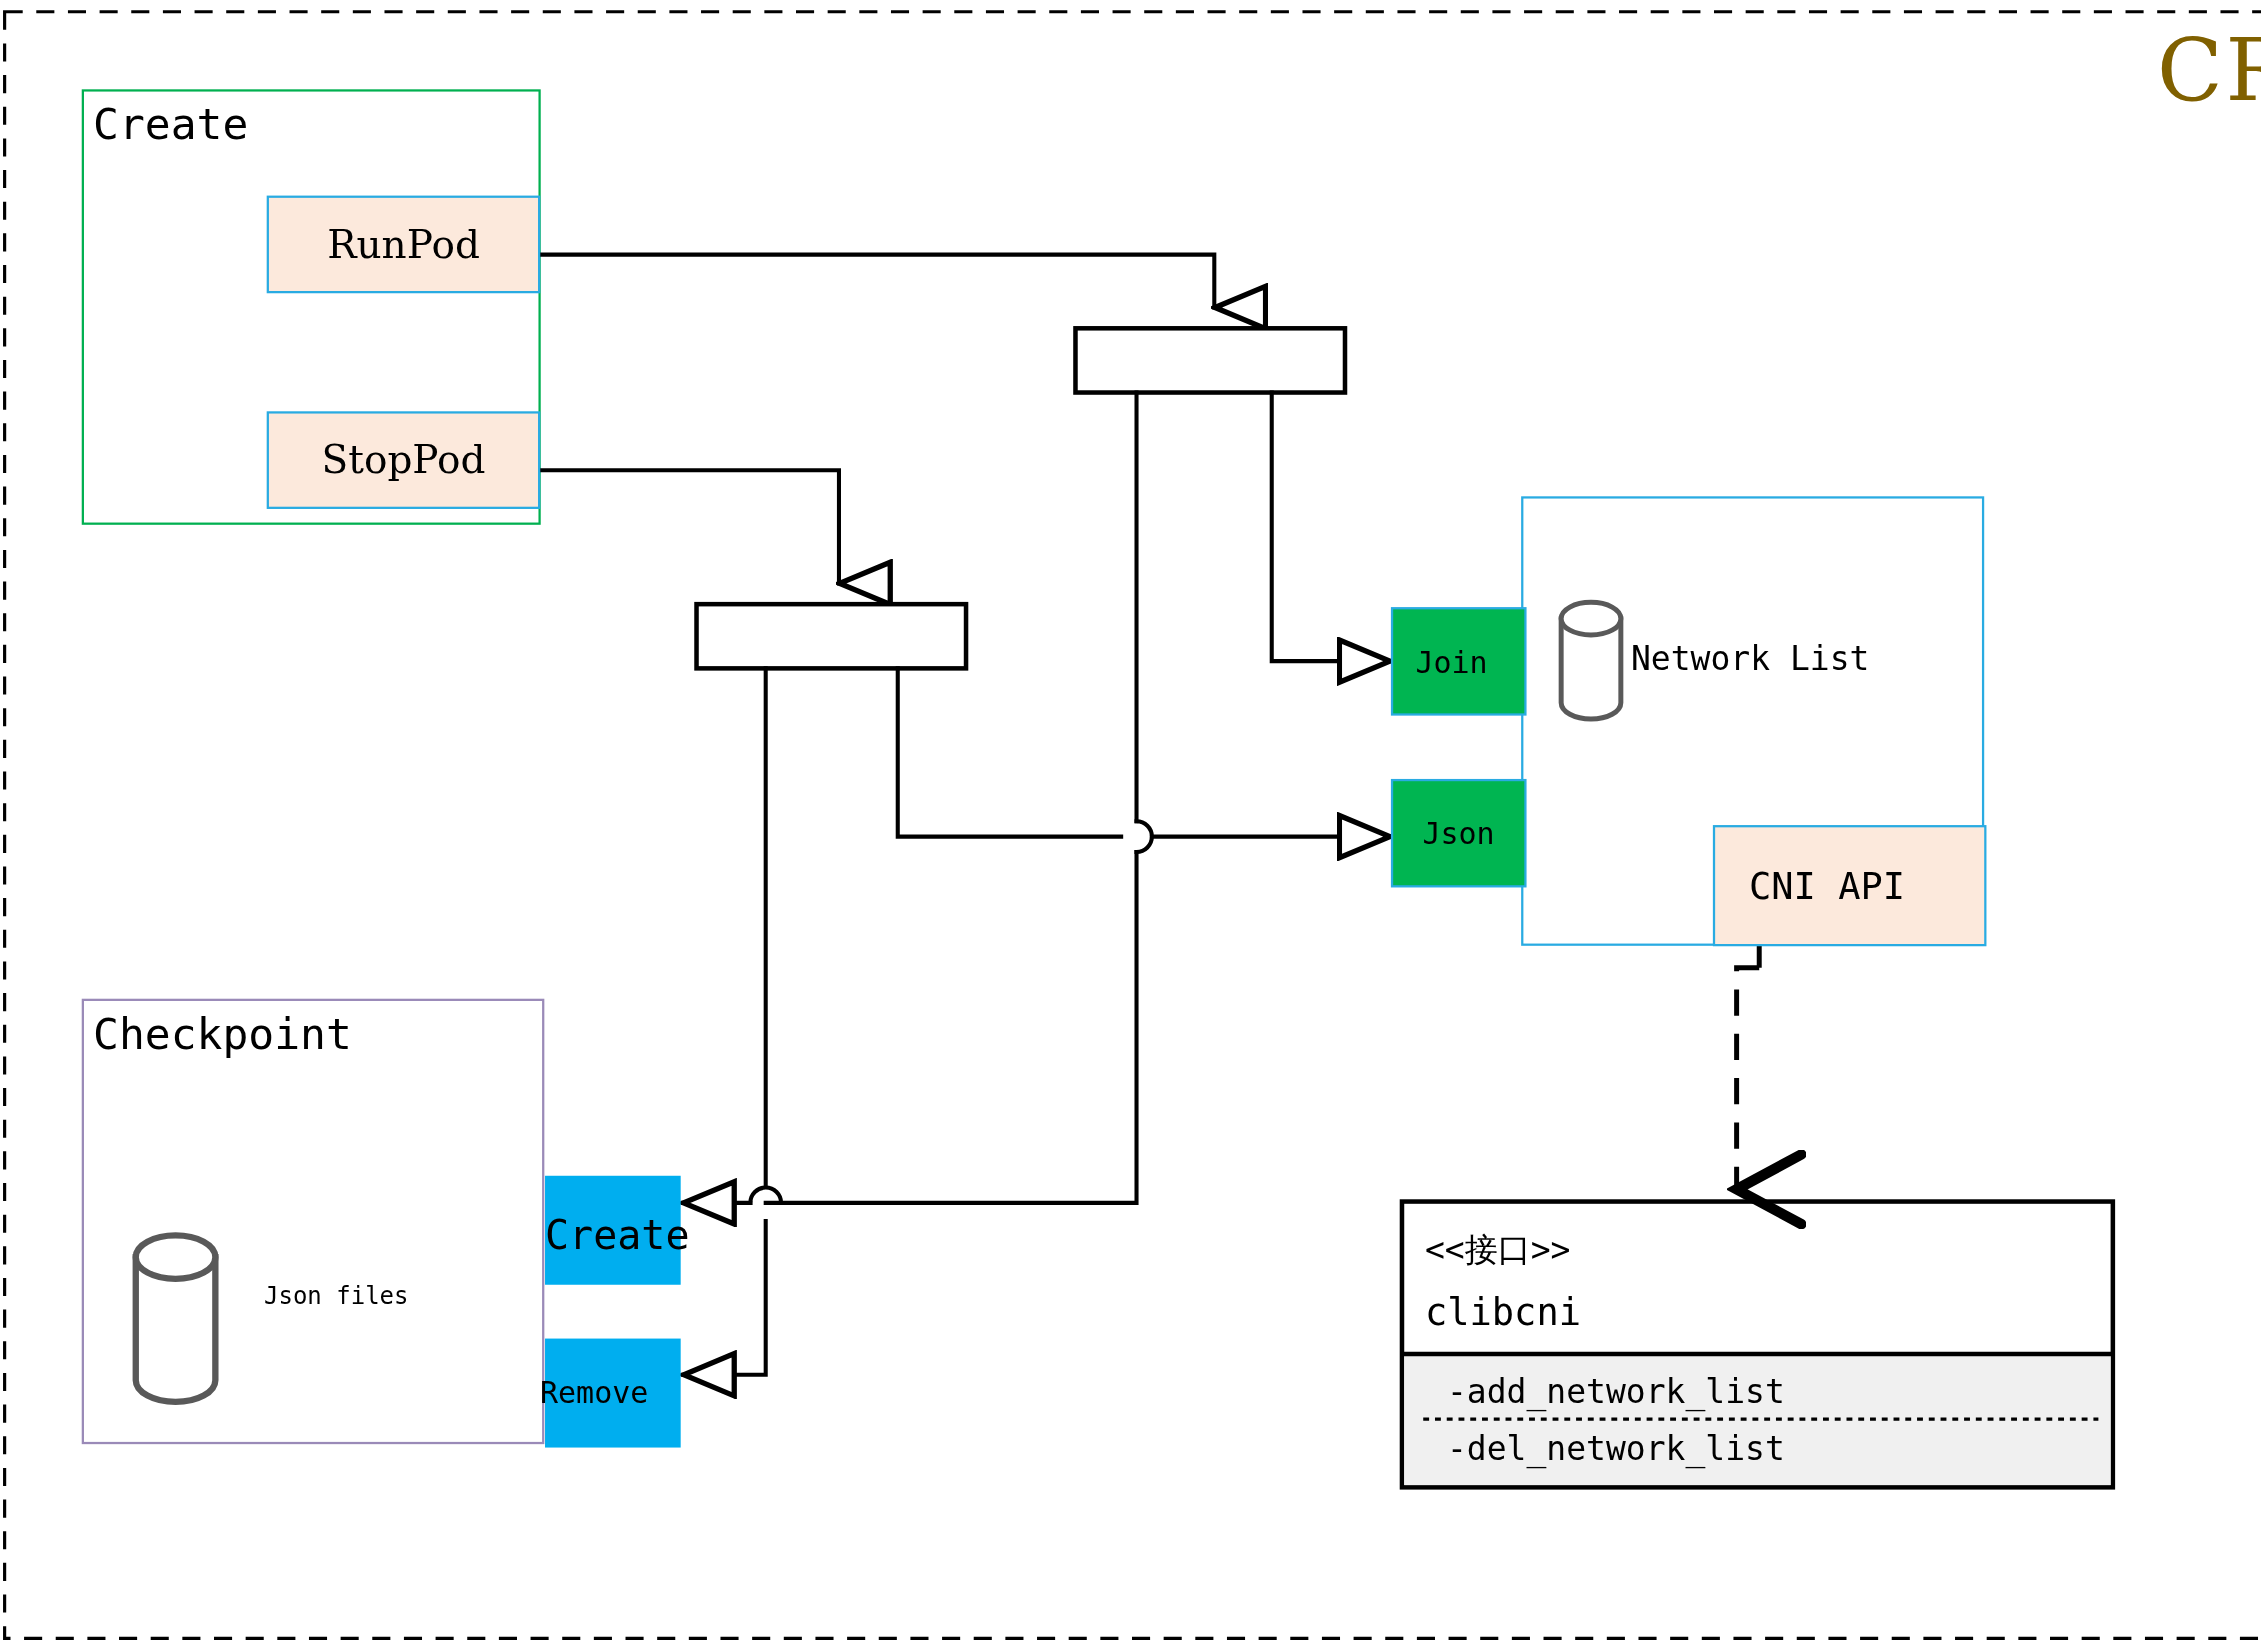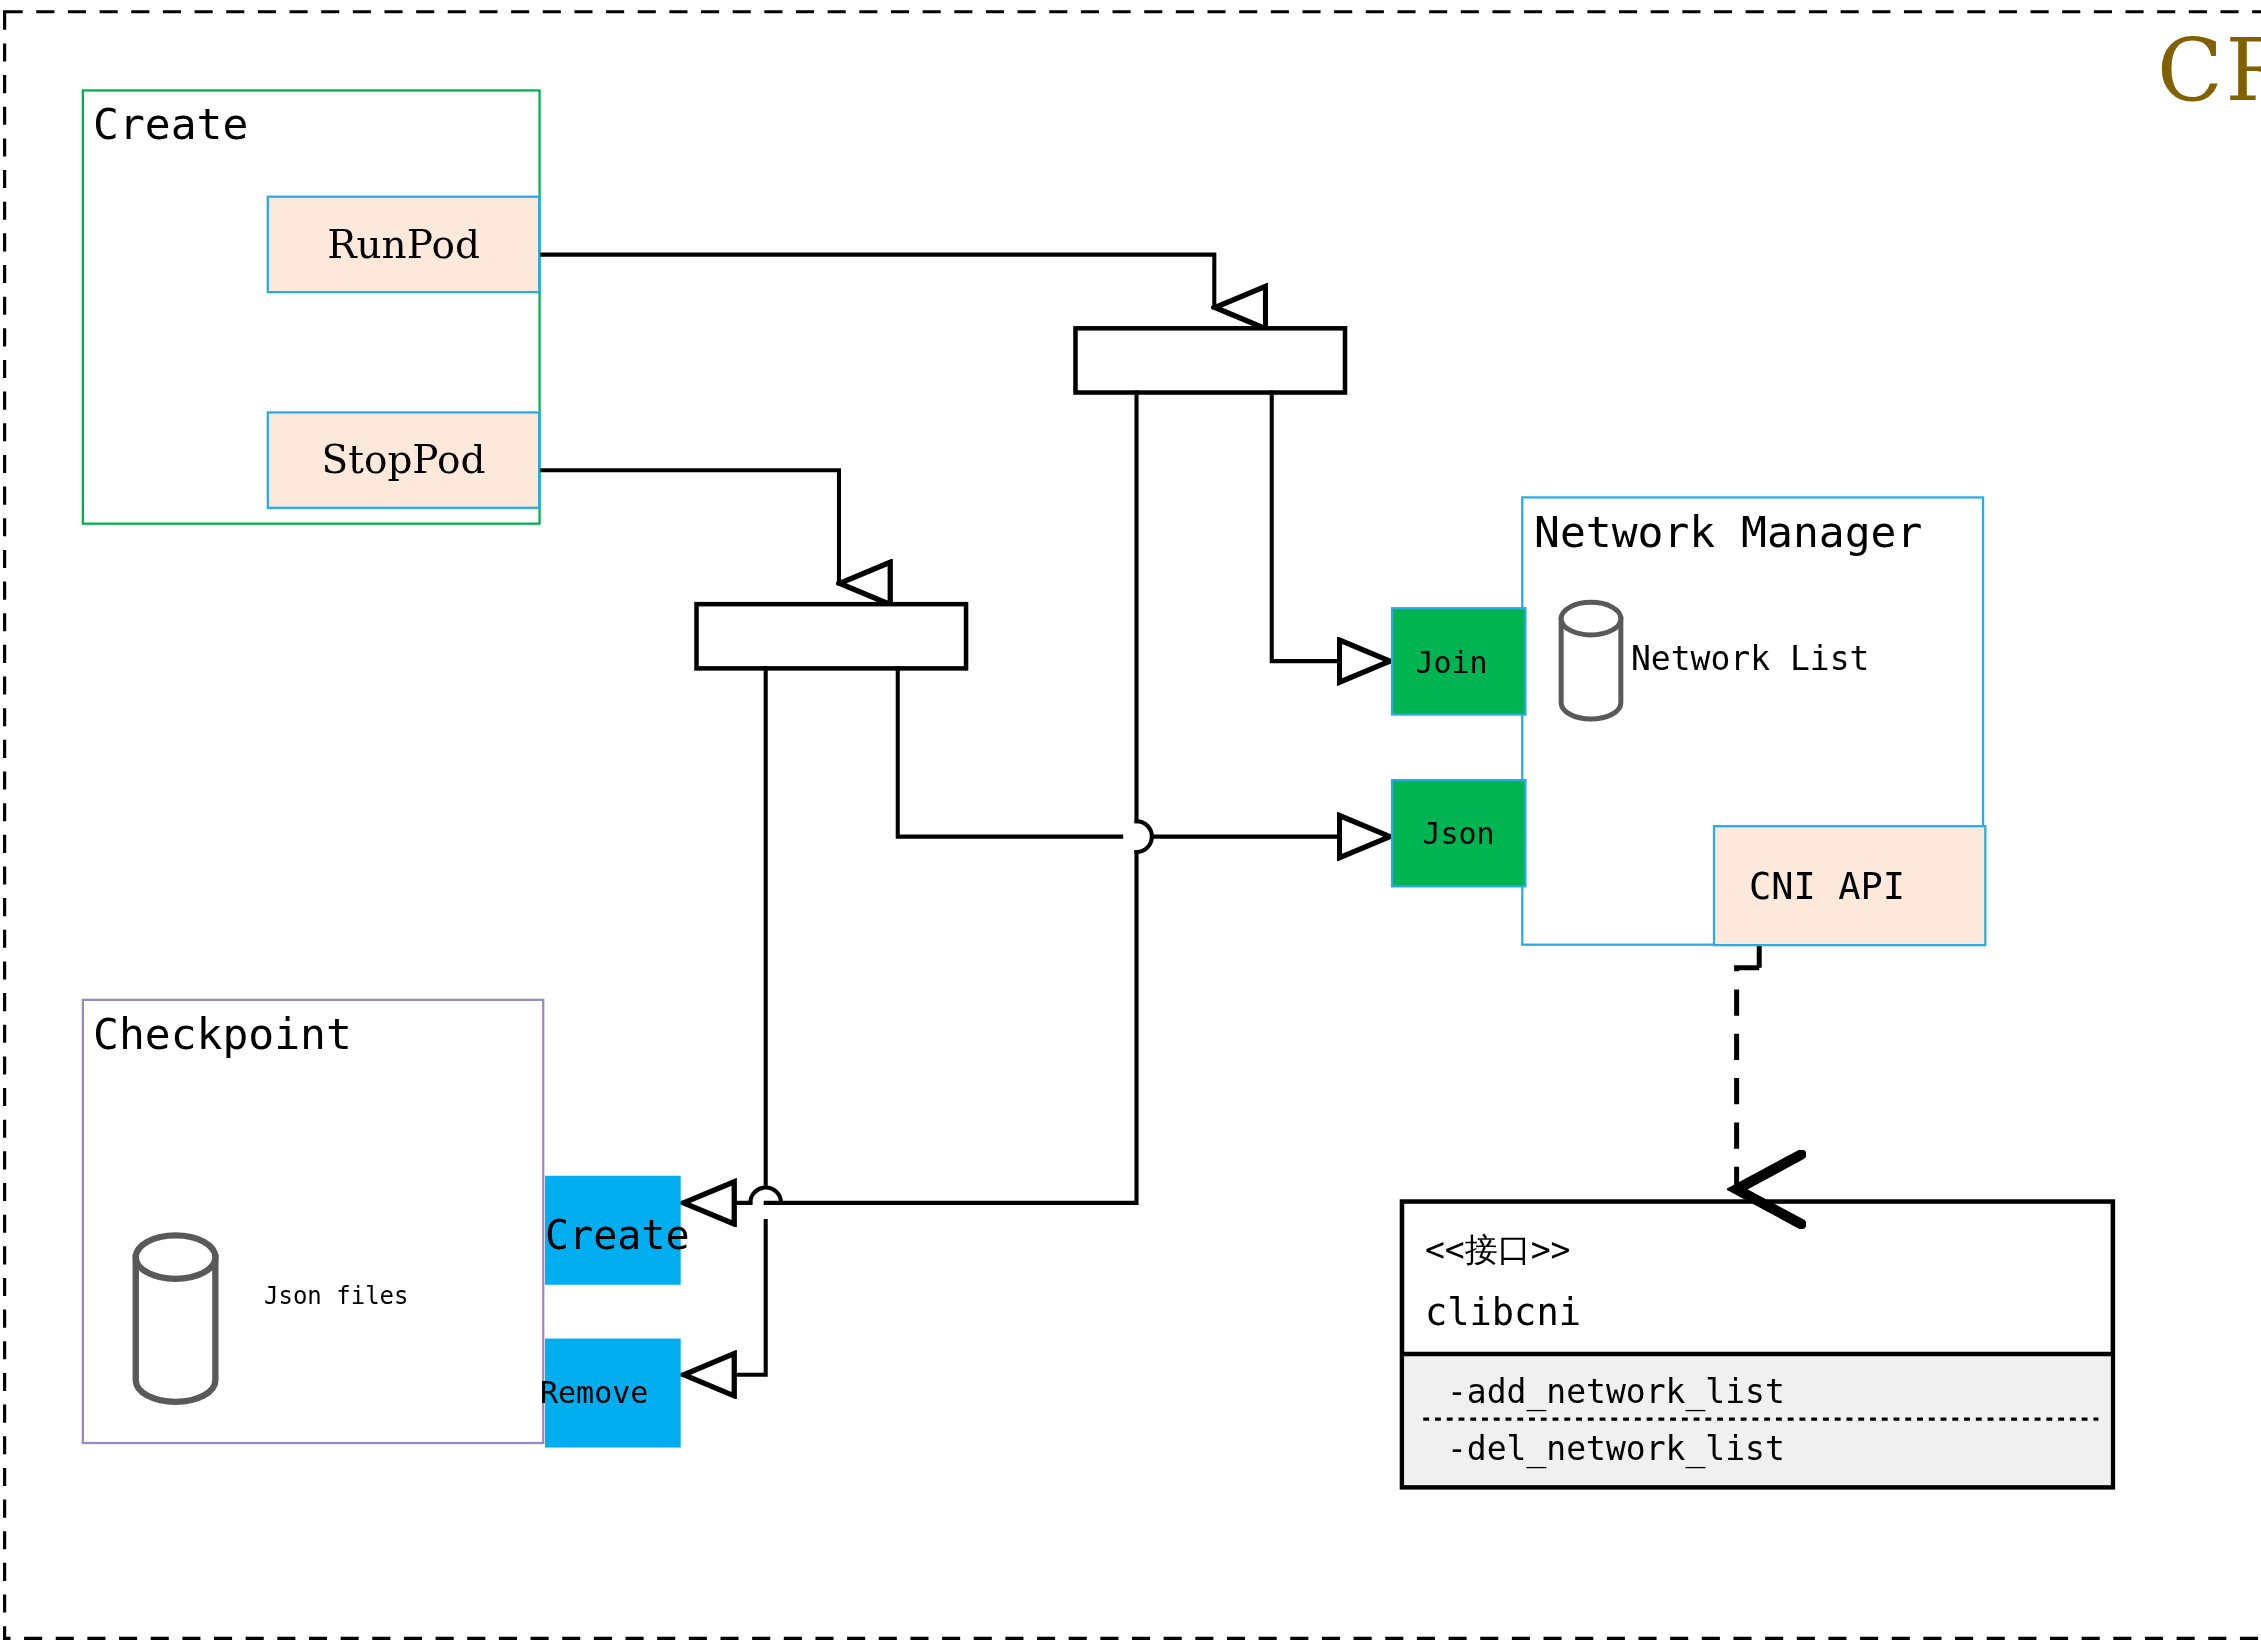--- a/index.html
+++ b/index.html
@@ -111,21 +111,20 @@
   <div class="lbl serif" style="left:268px;top:440px;width:271px;text-align:center;font-size:39px;">StopPod</div>
 
   <div class="lbl mono" style="left:93px;top:1013px;font-size:43px;">Checkpoint</div>
 
   <div class="lbl mono" style="left:264px;top:1284px;font-size:24px;text-align:center;">Json files</div>
 
   <div class="lbl mono" style="left:545px;top:1215px;width:136px;text-align:center;font-size:40px;">Create</div>
 
   <div class="lbl mono" style="left:540px;top:1378px;width:136px;text-align:left;font-size:30px;">Remove</div>
 
-  <div class="lbl mono" style="left:1534px;top:511px;font-size:43px;">Network Manager</div>
 
   <div class="lbl mono" style="left:1631px;top:642px;font-size:33px;">Network List</div>
 
   <div class="lbl mono" style="left:1392px;top:648px;width:119px;text-align:center;font-size:30px;">Join</div>
 
   <div class="lbl mono" style="left:1392px;top:819px;width:133px;text-align:center;font-size:30px;">Json</div>
 
   <div class="lbl mono" style="left:1714px;top:868px;width:226px;text-align:center;font-size:37px;">CNI API</div>
 
   <div class="lbl mono" style="left:1425px;top:1233px;font-size:33px;">&lt;&lt;接口&gt;&gt;</div>

